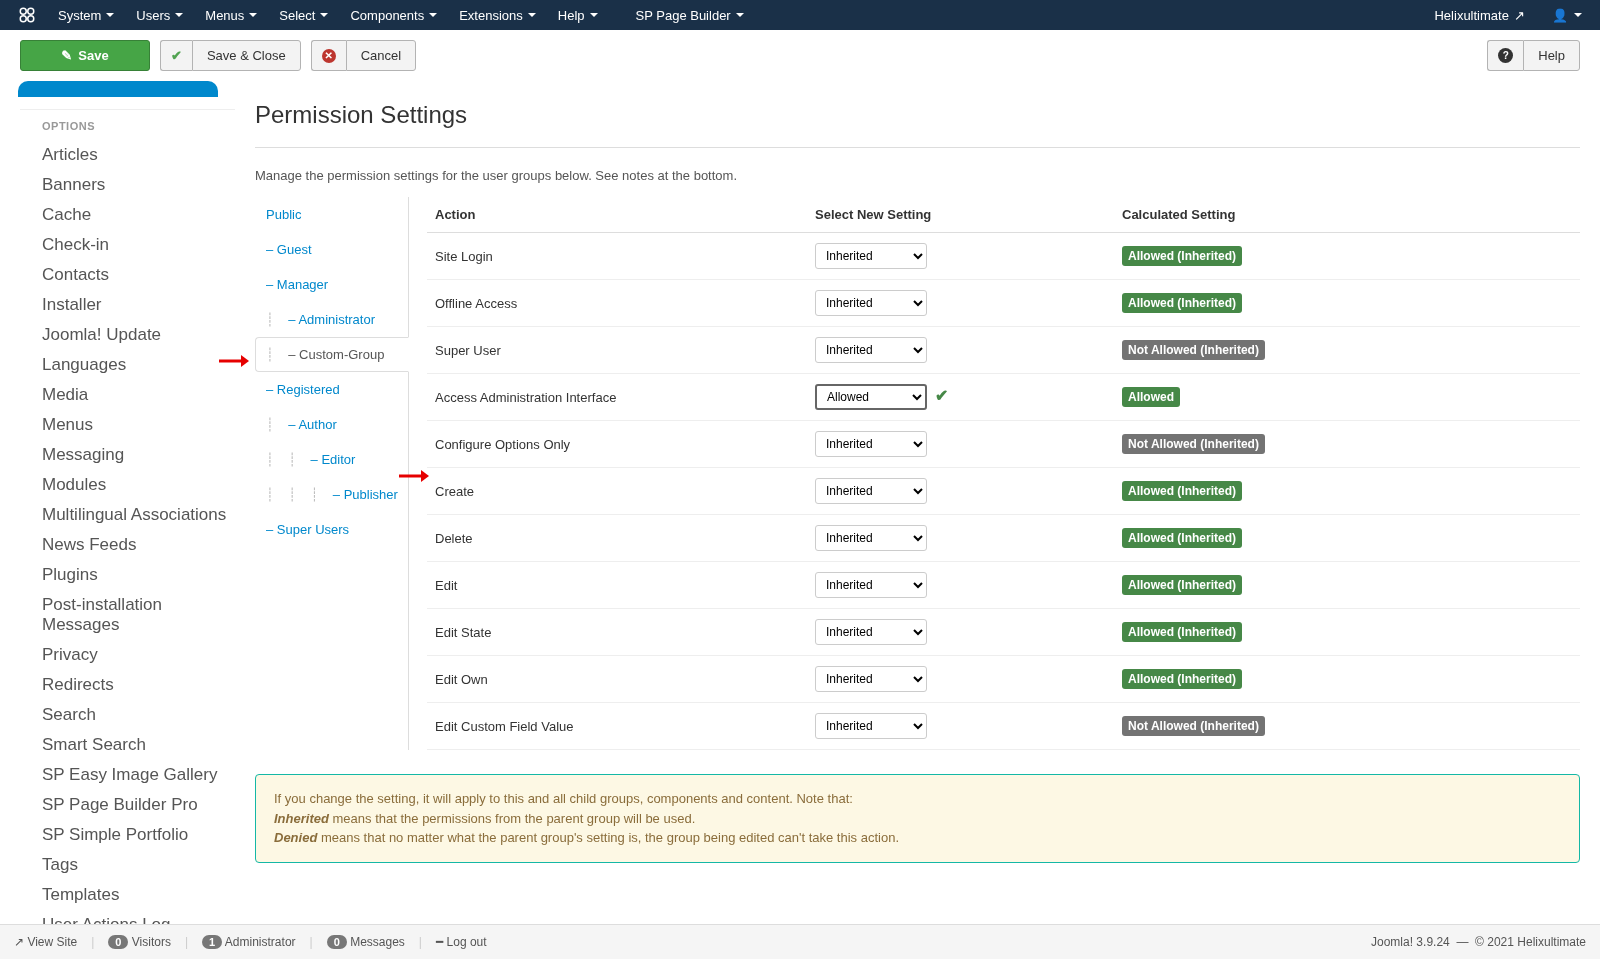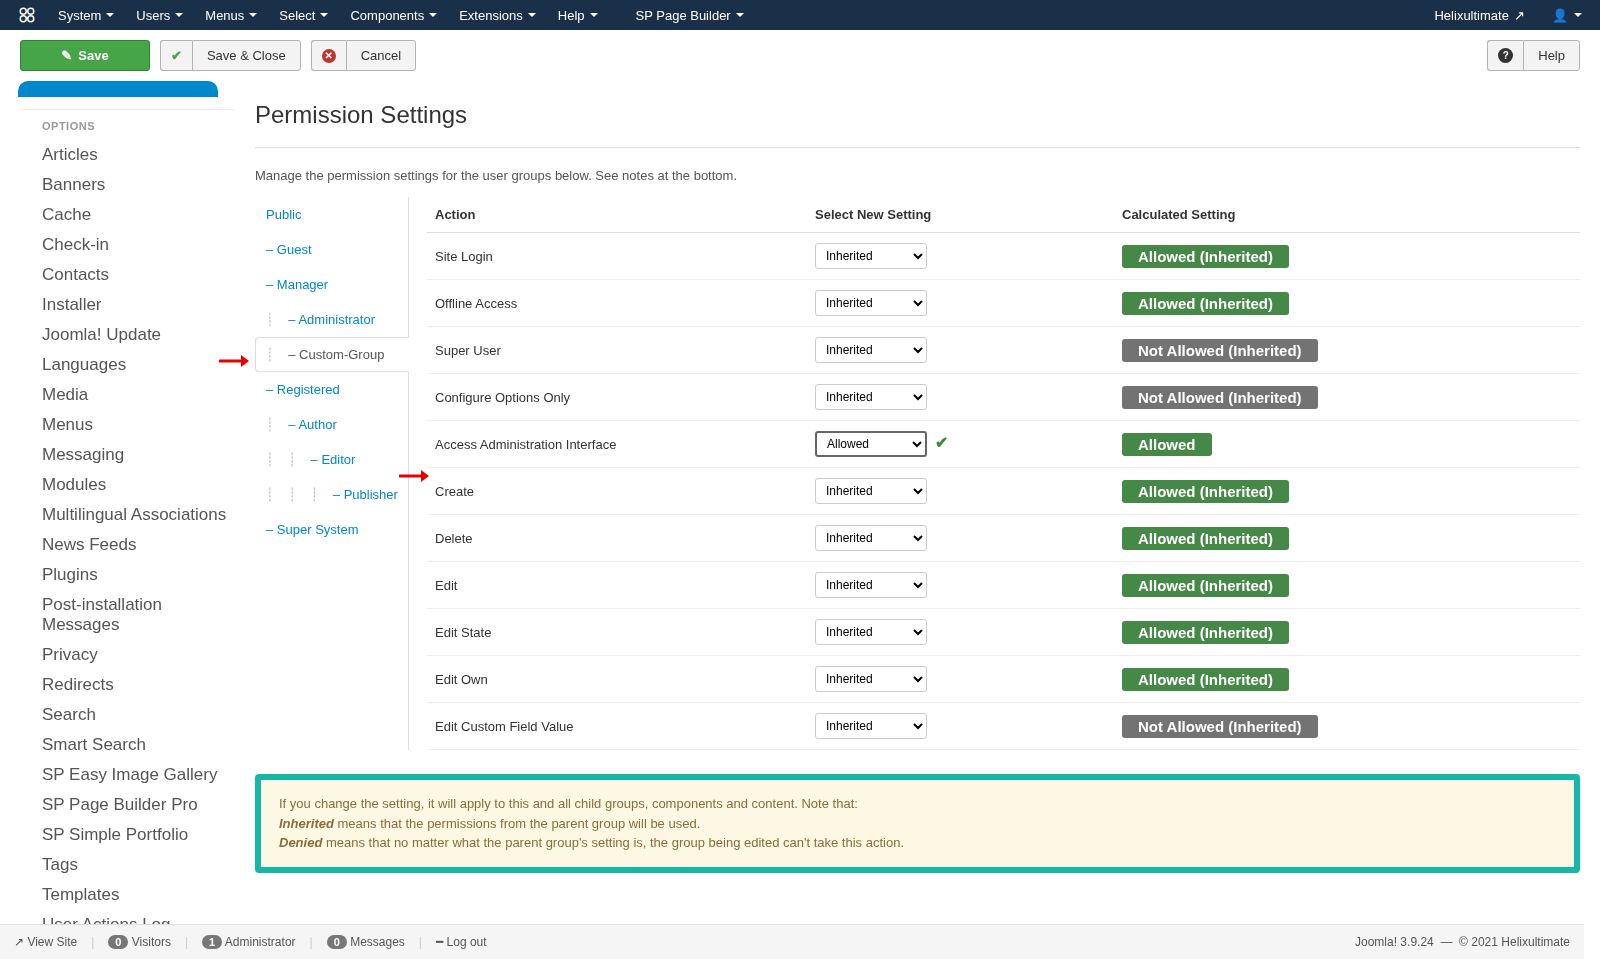--- a/index.html
+++ b/index.html
@@ -50,35 +50,35 @@
 .group-tab { padding: 9px 10px; color: #0088cc; cursor: pointer; font-size: 13px; border: 1px solid transparent; border-right: none; position: relative; }
 .group-tab.active { color: #555; border: 1px solid #ddd; border-right: 1px solid #fff; margin-right: -1px; background: #fff; border-radius: 4px 0 0 4px; }
 .group-tab .indent-bar { color: #bbb; }
 .perm-table-wrap { flex: 1; padding-left: 18px; }
 .perm-table { width: 100%; border-collapse: collapse; }
 .perm-table th { text-align: left; font-weight: bold; padding: 10px 8px; border-bottom: 1px solid #ddd; }
 .perm-table td { padding: 10px 8px; border-bottom: 1px solid #eee; }
 .perm-table tr:nth-child(even) td { }
 .select-ctl { width: 112px; height: 26px; border: 1px solid #ccc; border-radius: 3px; padding: 2px 6px; font-size: 12px; background: #fff; }
 .select-allowed { border: 2px solid #666; }
-.badge { display: inline-block; padding: 3px 16px; border-radius: 3px; color: #fff; font-size: 15px; font-weight: bold; }
+.badge { display: inline-block; padding: 3px 6px; border-radius: 3px; color: #fff; font-size: 12px; font-weight: bold; }
 .badge-green { background: #468847; }
 .badge-red { background: #737373; }
 .check-mark { color: #468847; font-size: 16px; font-weight: bold; margin-left: 8px; }
 
 
 .arrow { position: absolute; width: 30px; height: 16px; }
 .arrow svg { display: block; }
 
 
-.notice { background: #fdf8e4; border: 6px solid #14b8a6; border-radius: 4px; padding: 14px 18px; margin-top: 24px; color: #8a6d3b; font-size: 13px; line-height: 1.5; }
+.notice { background: #fdf8e4; border: 1px solid #14b8a6; border-radius: 4px; padding: 14px 18px; margin-top: 24px; color: #8a6d3b; font-size: 13px; line-height: 1.5; }
 .notice b { font-weight: bold; font-style: italic; }
 
 
-.footer { position: fixed; bottom: 0; left: 0; right: 16px; background: #f5f5f5; border-top: 1px solid #ddd; height: 30px; display: flex; align-items: center; padding: 17px 14px; font-size: 12px; color: #555; }
+.footer { position: fixed; bottom: 0; left: 0; right: 0; background: #f5f5f5; border-top: 1px solid #ddd; height: 30px; display: flex; align-items: center; padding: 17px 14px; font-size: 12px; color: #555; }
 .footer-left { display: flex; align-items: center; gap: 14px; }
 .footer-right { margin-left: auto; }
 .footer-sep { color: #ccc; }
 .count-badge { background: #777; color: #fff; border-radius: 9px; padding: 1px 7px; font-size: 11px; font-weight: bold; }
 .footer a { color: #555; text-decoration: none; cursor: pointer; }
 </style>
 </head>
 <body>
 
 <div class="topnav">
@@ -230,21 +230,21 @@
       <div class="group-tabs" id="group-tabs">
           <div class="group-tab"><span>Public</span></div>
           <div class="group-tab"><span>– Guest</span></div>
           <div class="group-tab"><span>– Manager</span></div>
           <div class="group-tab"><span class="indent-bar">┊&nbsp;&nbsp;&nbsp;&nbsp;</span><span>– Administrator</span></div>
           <div class="group-tab active"><span class="indent-bar">┊&nbsp;&nbsp;&nbsp;&nbsp;</span><span>– Custom-Group</span></div>
           <div class="group-tab"><span>– Registered</span></div>
           <div class="group-tab"><span class="indent-bar">┊&nbsp;&nbsp;&nbsp;&nbsp;</span><span>– Author</span></div>
           <div class="group-tab"><span class="indent-bar">┊&nbsp;&nbsp;&nbsp;&nbsp;</span><span class="indent-bar">┊&nbsp;&nbsp;&nbsp;&nbsp;</span><span>– Editor</span></div>
           <div class="group-tab"><span class="indent-bar">┊&nbsp;&nbsp;&nbsp;&nbsp;</span><span class="indent-bar">┊&nbsp;&nbsp;&nbsp;&nbsp;</span><span class="indent-bar">┊&nbsp;&nbsp;&nbsp;&nbsp;</span><span>– Publisher</span></div>
-          <div class="group-tab"><span>– Super System</span></div>
+          <div class="group-tab"><span>– Super Users</span></div>
         </div>
 
       <div class="perm-table-wrap">
         <table class="perm-table">
           <thead>
             <tr>
               <th style="width:380px">Action</th>
               <th style="width:307px">Select New Setting</th>
               <th>Calculated Setting</th>
             </tr>
@@ -259,28 +259,28 @@
                 <td>Offline Access</td>
                 <td><select class="select-ctl"><option>Inherited</option></select></td>
                 <td><span class="badge badge-green">Allowed (Inherited)</span></td>
               </tr>
               <tr>
                 <td>Super User</td>
                 <td><select class="select-ctl"><option>Inherited</option></select></td>
                 <td><span class="badge badge-red">Not Allowed (Inherited)</span></td>
               </tr>
               <tr>
-                <td>Configure Options Only</td>
-                <td><select class="select-ctl"><option>Inherited</option></select></td>
-                <td><span class="badge badge-red">Not Allowed (Inherited)</span></td>
-              </tr>
-              <tr>
                 <td>Access Administration Interface</td>
                 <td><select class="select-ctl select-allowed"><option>Allowed</option></select><span class="check-mark">✔</span></td>
                 <td><span class="badge badge-green">Allowed</span></td>
+              </tr>
+              <tr>
+                <td>Configure Options Only</td>
+                <td><select class="select-ctl"><option>Inherited</option></select></td>
+                <td><span class="badge badge-red">Not Allowed (Inherited)</span></td>
               </tr>
               <tr>
                 <td>Create</td>
                 <td><select class="select-ctl"><option>Inherited</option></select></td>
                 <td><span class="badge badge-green">Allowed (Inherited)</span></td>
               </tr>
               <tr>
                 <td>Delete</td>
                 <td><select class="select-ctl"><option>Inherited</option></select></td>
                 <td><span class="badge badge-green">Allowed (Inherited)</span></td>

